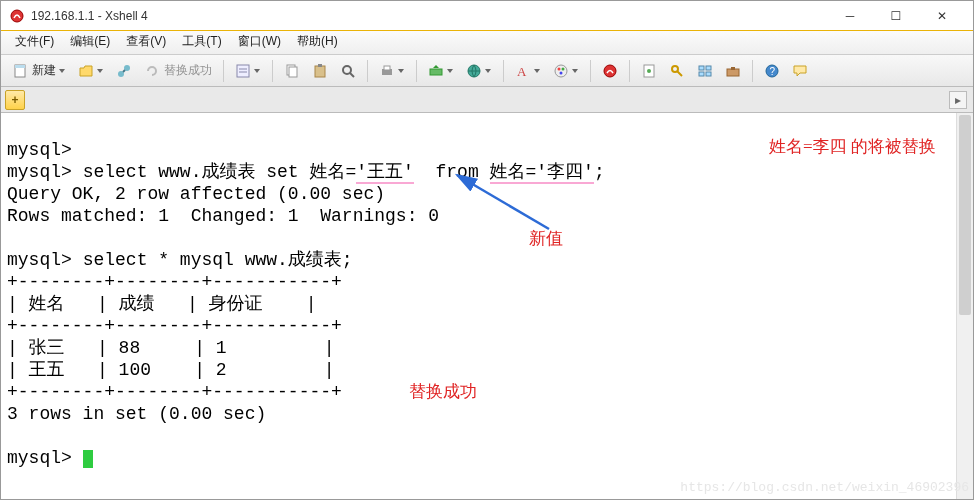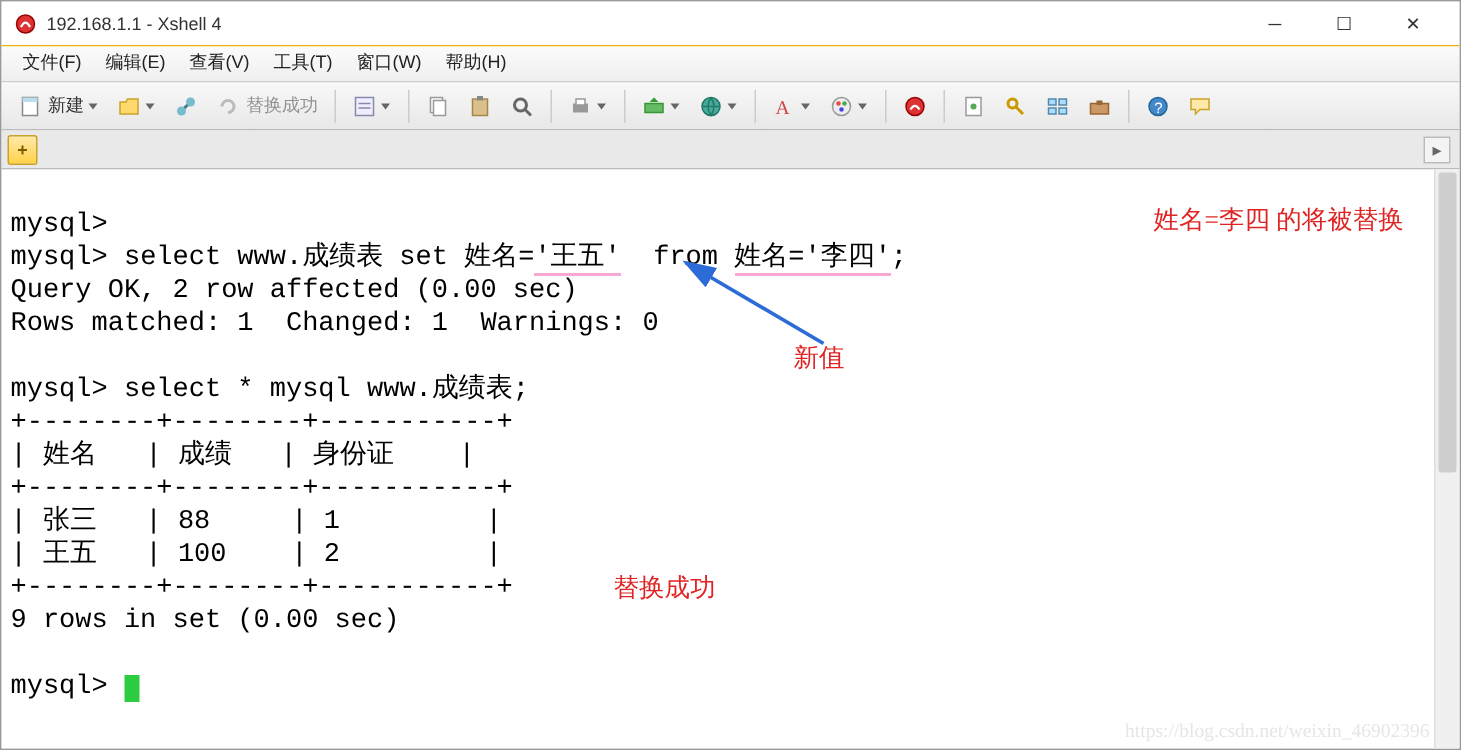--- a/index.html
+++ b/index.html
@@ -21,21 +21,21 @@
 .tab .dot{width:8px;height:8px;background:#6fbf3b;border-radius:50%}
 .tab .x{color:#888;font-family:Arial}
 .tabstrip .navr{position:absolute;right:6px;top:4px;width:18px;height:18px;border:1px solid #bbb;background:#f4f4f4;display:flex;align-items:center;justify-content:center;color:#666}
 .terminal{font-family:Consolas,"Courier New",monospace;font-size:18px;line-height:22px;padding:4px 6px;white-space:pre;color:#000;background:#fff;position:relative;height:calc(100% - 30px - 24px - 32px - 26px);overflow:hidden}
 .underline-red{border-bottom:2px solid #f9a8d4;padding-bottom:0px}
 .cursor{display:inline-block;width:10px;height:18px;background:#2ecc40;vertical-align:text-bottom}
 .annot{position:absolute;color:#e02424;font-family:"Microsoft YaHei";font-size:17px;font-weight:400}
 .arrow{position:absolute;pointer-events:none}
 .scrollbar{position:absolute;right:0;top:112px;bottom:0;width:17px;background:#f0f0f0;border-left:1px solid #ddd}
 .scrollbar .thumb{position:absolute;left:2px;right:2px;top:2px;height:200px;background:#cfcfcf;border-radius:2px}
-.watermark{position:absolute;right:20px;bottom:4px;color:#e6e6e6;font-size:13px;font-family:Liberation Serif, serif}
+.watermark{position:absolute;right:4px;bottom:4px;color:#e6e6e6;font-size:13px;font-family:Liberation Mono, monospace}
 </style>
 </head>
 <body>
 
 <div class="titlebar">
   <svg class="app-icon" viewBox="0 0 16 16">
       <circle cx="8" cy="8" r="6" fill="#d33" stroke="#900"></circle>
       <path d="M5 10 Q8 4 11 10" stroke="#fff" fill="none" stroke-width="1.5"></path>
     </svg>
   <div class="title">192.168.1.1 - Xshell 4</div>
@@ -223,21 +223,21 @@
 <span>Query OK, 2 row affected (0.00 sec)</span>
 <span>Rows matched: 1  Changed: 1  Warnings: 0</span>
 
 <span>mysql&gt;</span> <span>select * mysql www.成绩表;</span>
 <span>+--------+--------+-----------+</span>
 <span>| 姓名   | 成绩   | 身份证    |</span>
 <span>+--------+--------+-----------+</span>
 <span>| 张三   | 88     | 1         |</span>
 <span>| 王五   | 100    | 2         |</span>
 <span>+--------+--------+-----------+</span>
-<span>9 rows in set (0.00 sec)</span>
+<span>3 rows in set (0.00 sec)</span>
 
 <span>mysql&gt;</span> <span class="cursor"></span>
 </div>
 
 <div class="annot" style="left:768px;top:134px">姓名=李四 的将被替换</div>
 <div class="annot" style="left:528px;top:226px">新值</div>
 <div class="annot" style="left:408px;top:379px">替换成功</div>
 <svg class="arrow" style="left:448px;top:168px" width="110" height="66">
     <defs>
       <marker id="ah" markerWidth="10" markerHeight="10" refX="8" refY="3" orient="auto">

